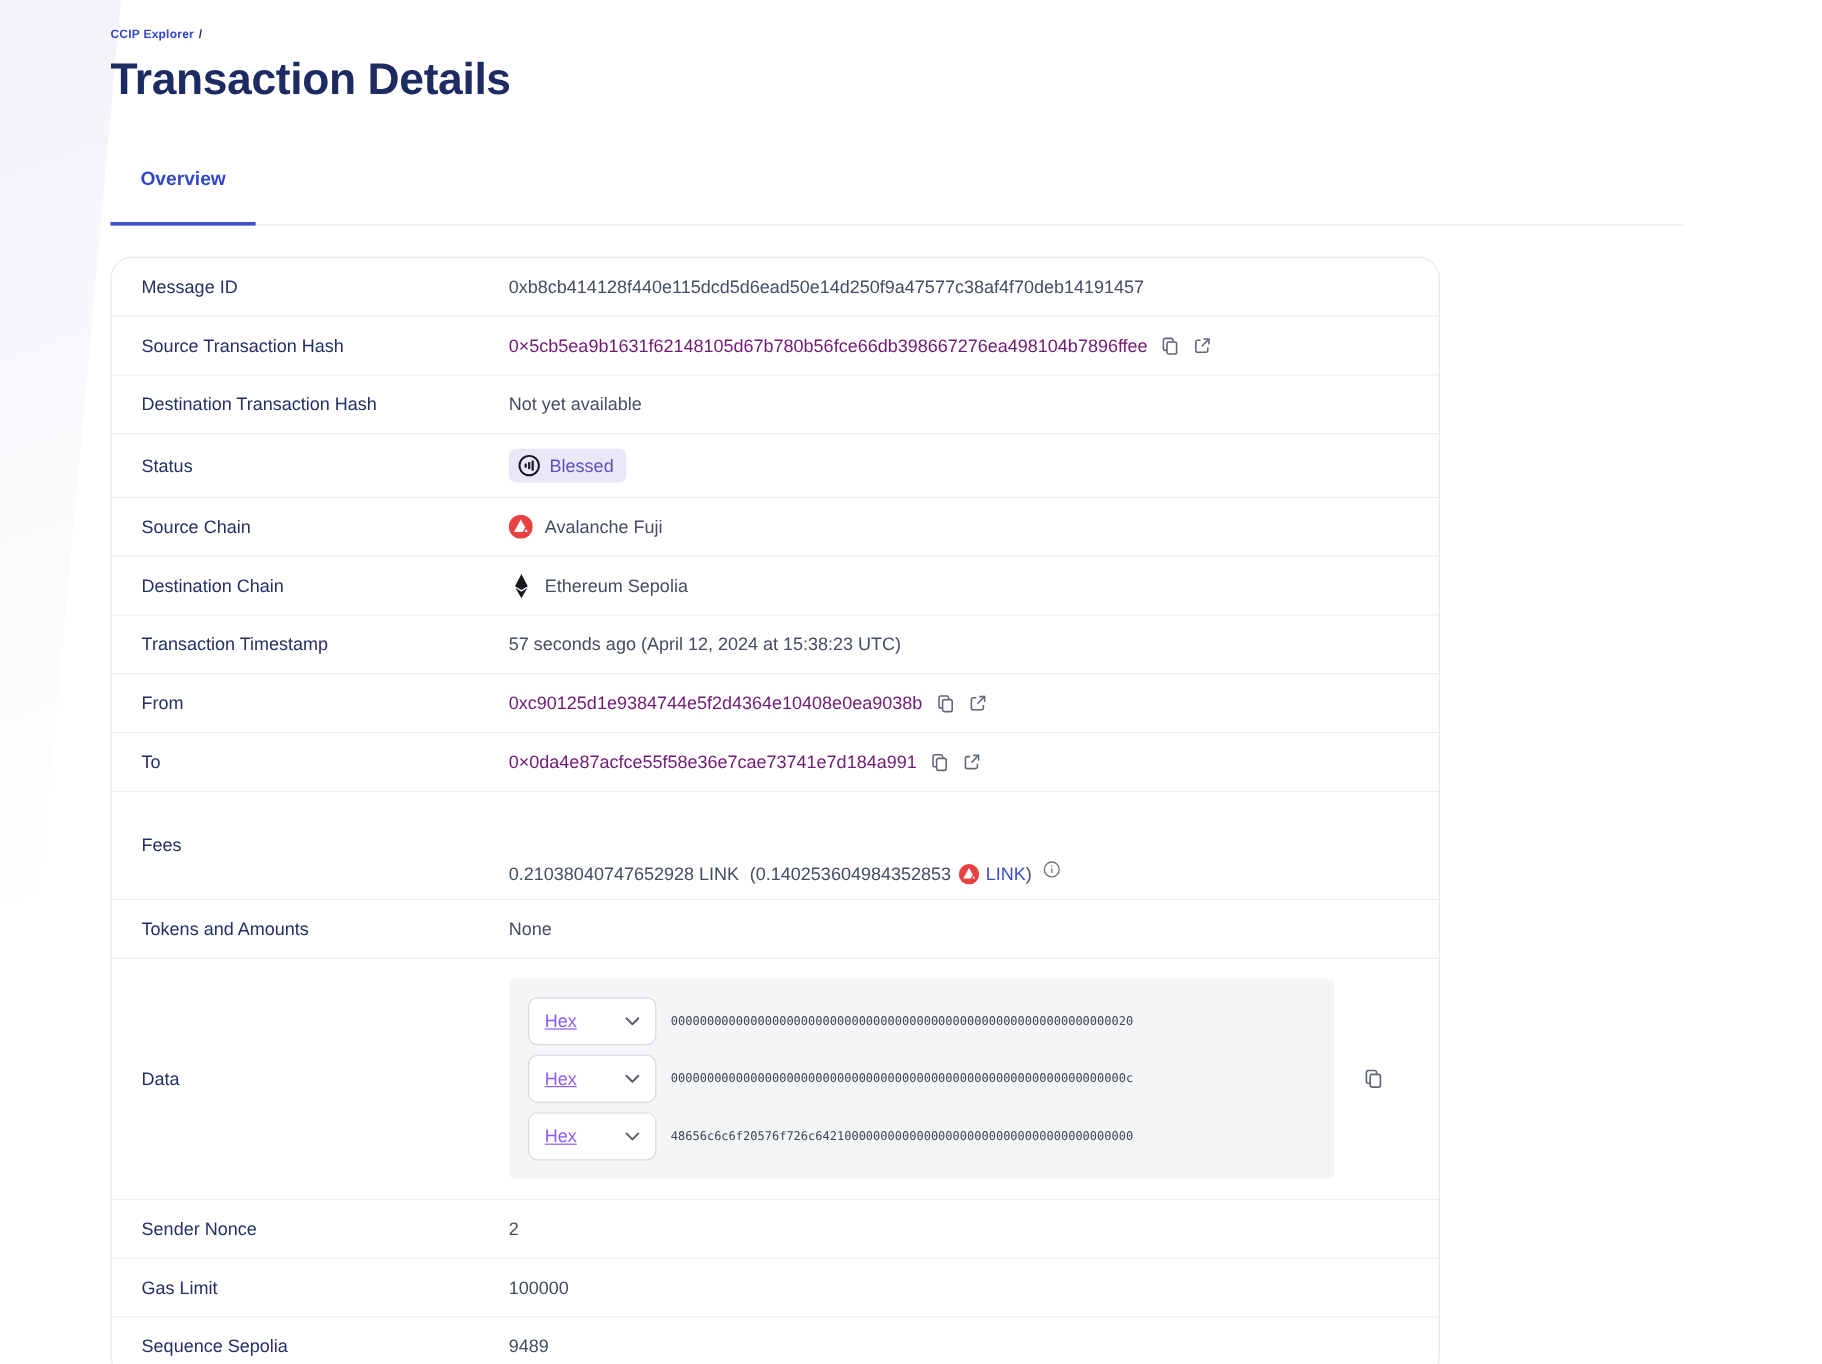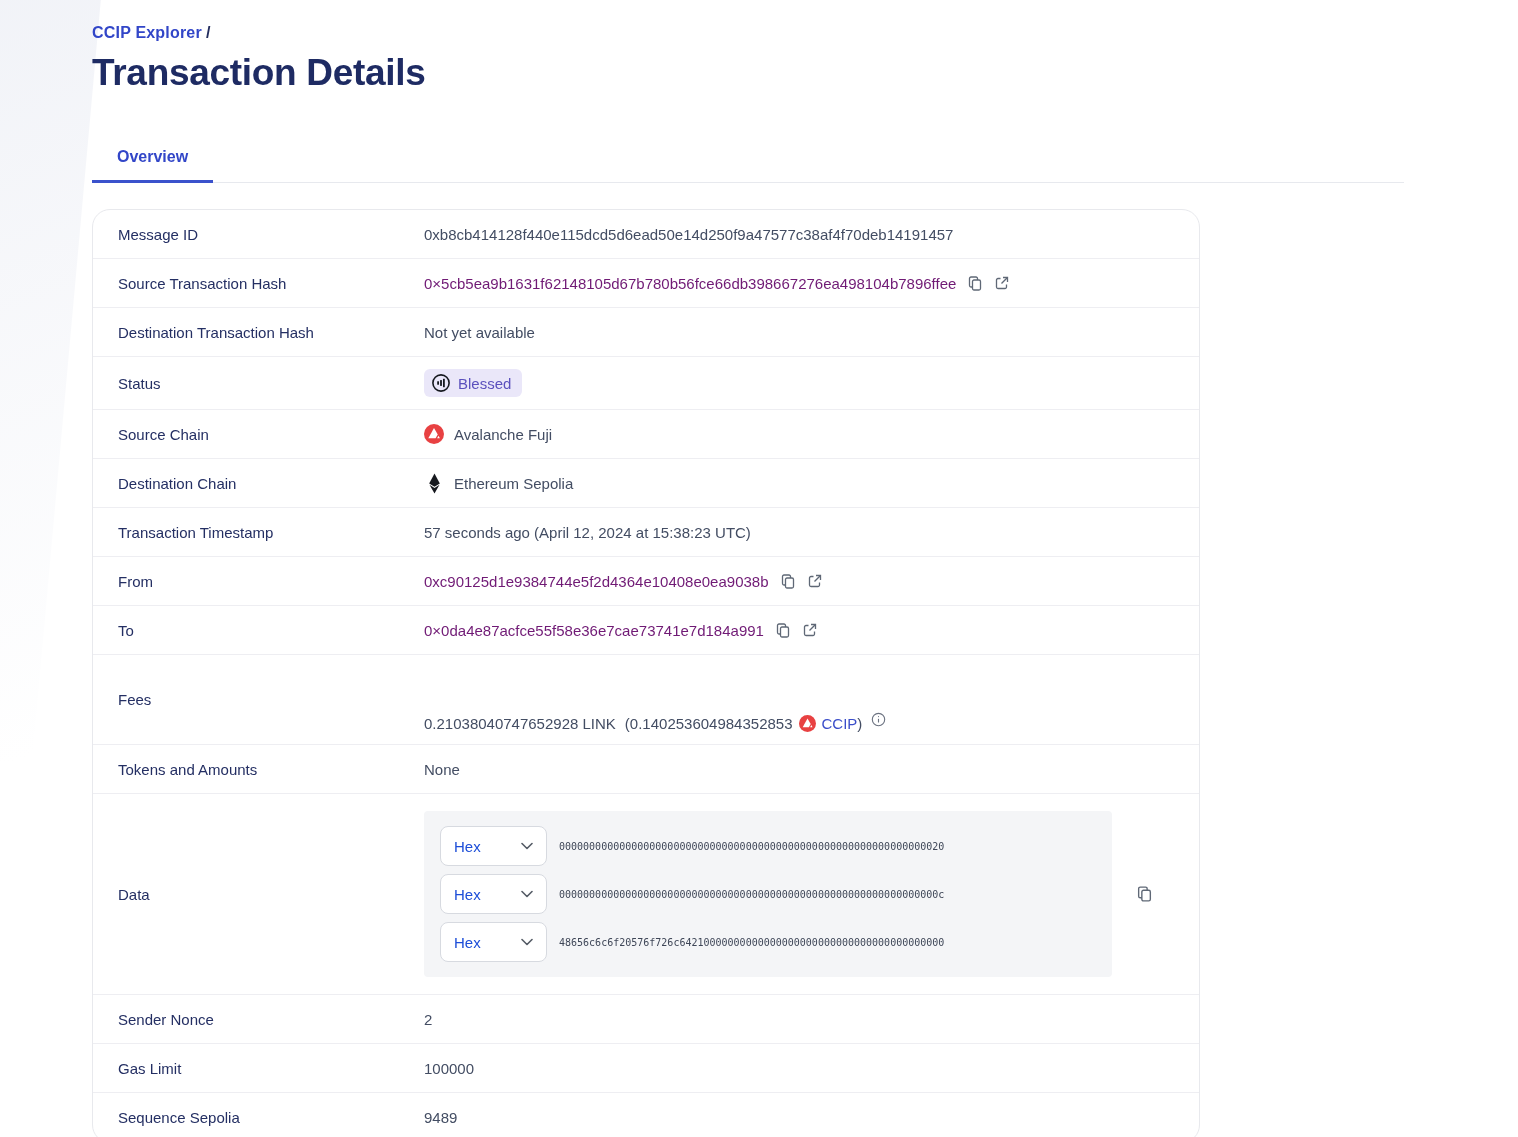--- a/index.html
+++ b/index.html
@@ -4,28 +4,28 @@
 <style>
   * { margin:0; padding:0; box-sizing:border-box; }
   html,body { width:1518px; height:1137px; background:#ffffff;
     font-family:"Liberation Sans", sans-serif; color:#434d63; overflow:hidden; }
   .bg-decor { position:absolute; top:0; left:0; width:240px; height:1010px;
     background:linear-gradient(160deg,#eef0f6 0%, rgba(255,255,255,0) 70%);
     clip-path:polygon(0 0, 42% 0, 4% 100%, 0 100%); opacity:.8; pointer-events:none; }
   .page { position:relative; padding:24px 0 0 92px; }
 
   
-  .breadcrumb { font-size:16px; font-weight:700; letter-spacing:.2px; }
+  .breadcrumb { font-size:10px; font-weight:700; letter-spacing:.2px; }
   .breadcrumb a { color:#3246c8; text-decoration:none; cursor:pointer; }
   .breadcrumb .sep { color:#232d5e; margin-left:4px; }
   h1.page-title { margin-top:10px; font-size:37px; font-weight:800; color:#1e2b63; letter-spacing:-.3px; }
 
   
   .tabs { margin-top:44px; width:1312px; border-bottom:1px solid #e7e9ee; display:flex; }
-  .tab { padding:10px 25px 14px; font-size:16px; font-weight:700; color:#3246c8;
+  .tab { padding:10px 25px 26px; font-size:16px; font-weight:700; color:#3246c8;
     border-bottom:3px solid #3b52cc; margin-bottom:-1px; cursor:pointer; }
 
   
   .card { margin-top:26px; width:1108px; border:1px solid #e8e9ed; border-radius:18px; background:#fff; }
   .row { display:flex; align-items:center; min-height:49px; border-bottom:1px solid #eeeef2; }
   .row:last-child { border-bottom:none; }
   .row-label { flex:0 0 331px; padding-left:25px; font-size:15px; color:#242f63; }
   .row-value { flex:1; font-size:15px; color:#434d63; display:flex; align-items:center; gap:7px; padding:12px 24px 12px 0; }
 
   a.hash-link { color:#701a75; text-decoration:none; cursor:pointer; }
@@ -44,21 +44,21 @@
   .fees-wrap .avax { margin-left:2px; }
   a.token-link { color:#3a4dc9; text-decoration:none; cursor:pointer; }
 
   
   .data-row { align-items:center; }
   .data-flex { display:flex; align-items:center; }
   .data-panel { background:#f4f5f7; border-radius:4px; width:688px; padding:15px 16px; display:flex; flex-direction:column; gap:8px; }
   .hex-line { display:flex; align-items:center; gap:12px; }
   .hex-select { display:flex; align-items:center; justify-content:space-between; width:107px; height:40px;
     background:#fff; border:1px solid #d7dae0; border-radius:8px; padding:0 13px; cursor:pointer; flex:0 0 auto; }
-  .hex-select .lbl { font-size:15px; font-weight:500; color:#1d4ed8; }
+  .hex-select .lbl { font-size:15px; font-weight:500; color:#8b5cf6;text-decoration:underline; }
   .hex-text { font-family:"DejaVu Sans Mono", monospace; font-size:10px; color:#3e4657; white-space:nowrap; }
   .data-copy { margin-left:24px; }
 </style>
 </head>
 <body>
 
 <div class="bg-decor"></div>
 
 <div class="page">
 
@@ -210,21 +210,21 @@
           <span>0.21038040747652928 LINK</span>
           <span style="margin-left:3px;">(0.140253604984352853</span>
           <span class="icon-btn avax" style="margin:0;">
             <svg width="17" height="17" viewBox="0 0 24 24">
               <circle cx="12" cy="12" r="12" fill="#e84142"></circle>
               <polygon points="12,4.8 16.5,12.6 13.9,17.2 5.2,17.2" fill="#ffffff"></polygon>
               <polygon points="17.4,14.2 19.1,17.2 15.7,17.2" fill="#ffffff"></polygon>
             </svg>
           </span>
           <span style="display:inline-flex; align-items:center;">
-            <a class="token-link">CCIP</a>
+            <a class="token-link">LINK</a>
               <span>)</span>
           </span>
           <span class="icon-btn" style="margin-left:3px; position:relative; top:-4px;">
             <svg width="15" height="15" viewBox="0 0 16 16" fill="none" stroke="#6b7280" stroke-width="1.2">
               <circle cx="8" cy="8" r="6.6"></circle>
               <line x1="8" y1="7.3" x2="8" y2="11.2"></line>
               <circle cx="8" cy="4.9" r="0.6" fill="#6b7280" stroke="none"></circle>
             </svg>
           </span>
         </span>

